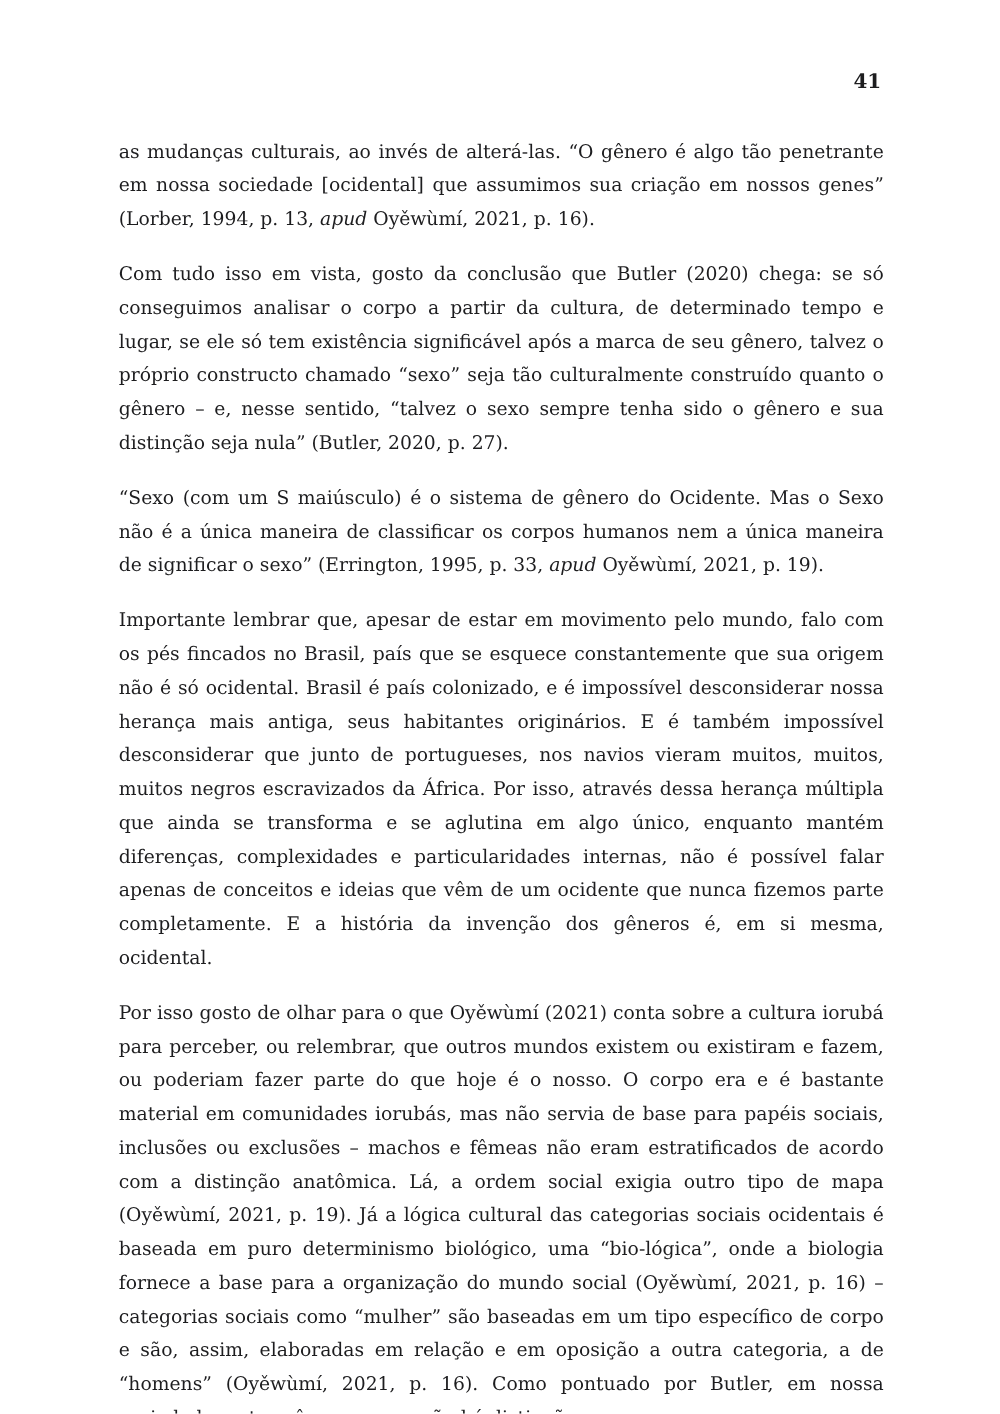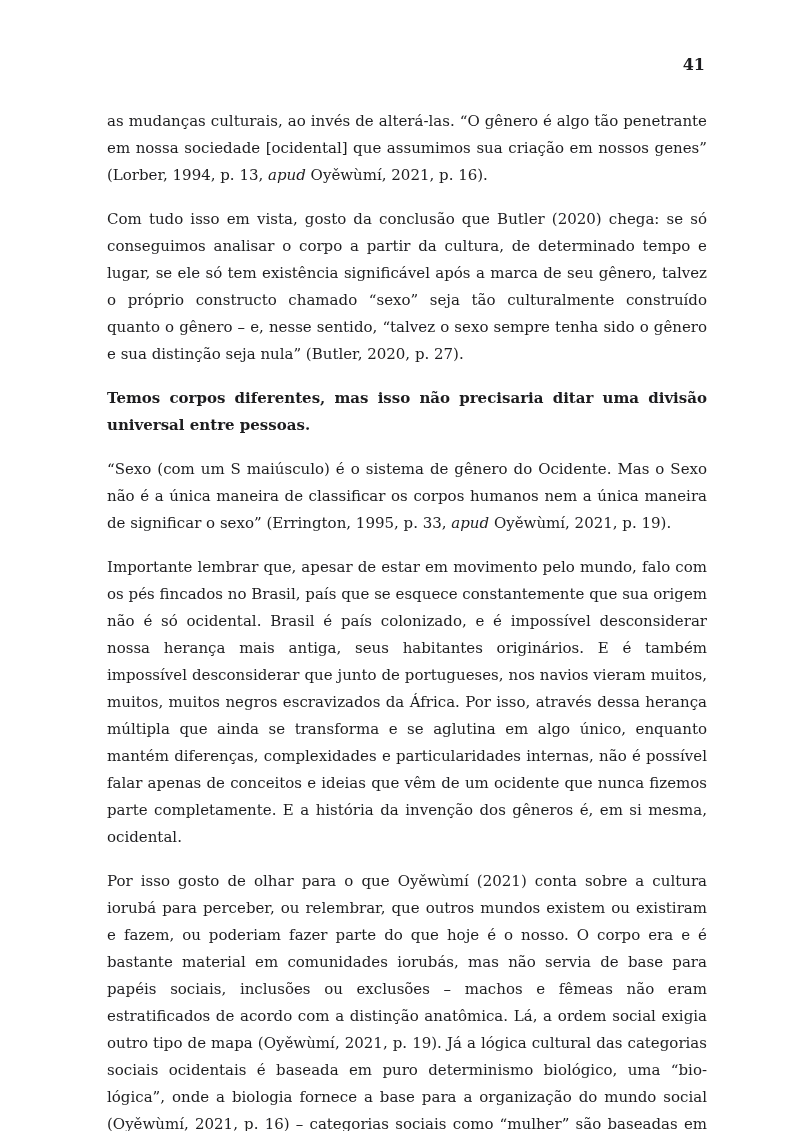--- a/index.html
+++ b/index.html
@@ -34,21 +34,21 @@
     top: 108px;
     left: 95px;
     width: 612px;
     font-size: 15px;
     line-height: 27px;
     text-align: justify;
     hyphens: auto;
     -webkit-hyphens: auto;
   }
   .para {
-    margin: 0 0 17px 12px;
+    margin: 0 0 17px 0;
   }
   .para.bold {
     font-weight: 700;
   }
   .para em {
     font-style: italic;
   }
 </style>
 </head>
 <body>
@@ -56,21 +56,20 @@
 <div class="page">
 
   <div class="page-number">41</div>
 
   <div class="text-block">
 
     <p class="para"><span>as mudanças culturais, ao invés de alterá-las. “O gênero é algo tão penetrante em nossa sociedade [ocidental] que assumimos sua criação em nossos genes” (Lorber, 1994, p. 13, </span><em>apud</em><span> Oyěwùmí, 2021, p. 16).</span></p>
 
     <p class="para"><span>Com tudo isso em vista, gosto da conclusão que Butler (2020) chega: se só conseguimos analisar o corpo a partir da cultura, de determinado tempo e lugar, se ele só tem existência significável após a marca de seu gênero, talvez o próprio constructo chamado “sexo” seja tão culturalmente construído quanto o gênero – e, nesse sentido, “talvez o sexo sempre tenha sido o gênero e sua distinção seja nula” (Butler, 2020, p. 27).</span></p>
 
-    <p class="para bold"><span>Temos corpos diferentes, mas isso não precisaria ditar uma divisão universal entre pessoas.</span></p>
 
     <p class="para"><span>“Sexo (com um S maiúsculo) é o sistema de gênero do Ocidente. Mas o Sexo não é a única maneira de classificar os corpos humanos nem a única maneira de significar o sexo” (Errington, 1995, p. 33, </span><em>apud</em><span> Oyěwùmí, 2021, p. 19).</span></p>
 
     <p class="para"><span>Importante lembrar que, apesar de estar em movimento pelo mundo, falo com os pés fincados no Brasil, país que se esquece constantemente que sua origem não é só ocidental. Brasil é país colonizado, e é impossível desconsiderar nossa herança mais antiga, seus habitantes originários. E é também impossível desconsiderar que junto de portugueses, nos navios vieram muitos, muitos, muitos negros escravizados da África. Por isso, através dessa herança múltipla que ainda se transforma e se aglutina em algo único, enquanto mantém diferenças, complexidades e particularidades internas, não é possível falar apenas de conceitos e ideias que vêm de um ocidente que nunca fizemos parte completamente. E a história da invenção dos gêneros é, em si mesma, ocidental.</span></p>
 
     <p class="para"><span>Por isso gosto de olhar para o que Oyěwùmí (2021) conta sobre a cultura iorubá para perceber, ou relembrar, que outros mundos existem ou existiram e fazem, ou poderiam fazer parte do que hoje é o nosso. O corpo era e é bastante material em comunidades iorubás, mas não servia de base para papéis sociais, inclusões ou exclusões – machos e fêmeas não eram estratificados de acordo com a distinção anatômica. Lá, a ordem social exigia outro tipo de mapa (Oyěwùmí, 2021, p. 19). Já a lógica cultural das categorias sociais ocidentais é baseada em puro determinismo biológico, uma “bio-lógica”, onde a biologia fornece a base para a organização do mundo social (Oyěwùmí, 2021, p. 16) – categorias sociais como “mulher” são baseadas em um tipo específico de corpo e são, assim, elaboradas em relação e em oposição a outra categoria, a de “homens” (Oyěwùmí, 2021, p. 16). Como pontuado por Butler, em nossa sociedade, entre gênero e sexo não há distinção.</span></p>
 
   </div>
 
 </div>

